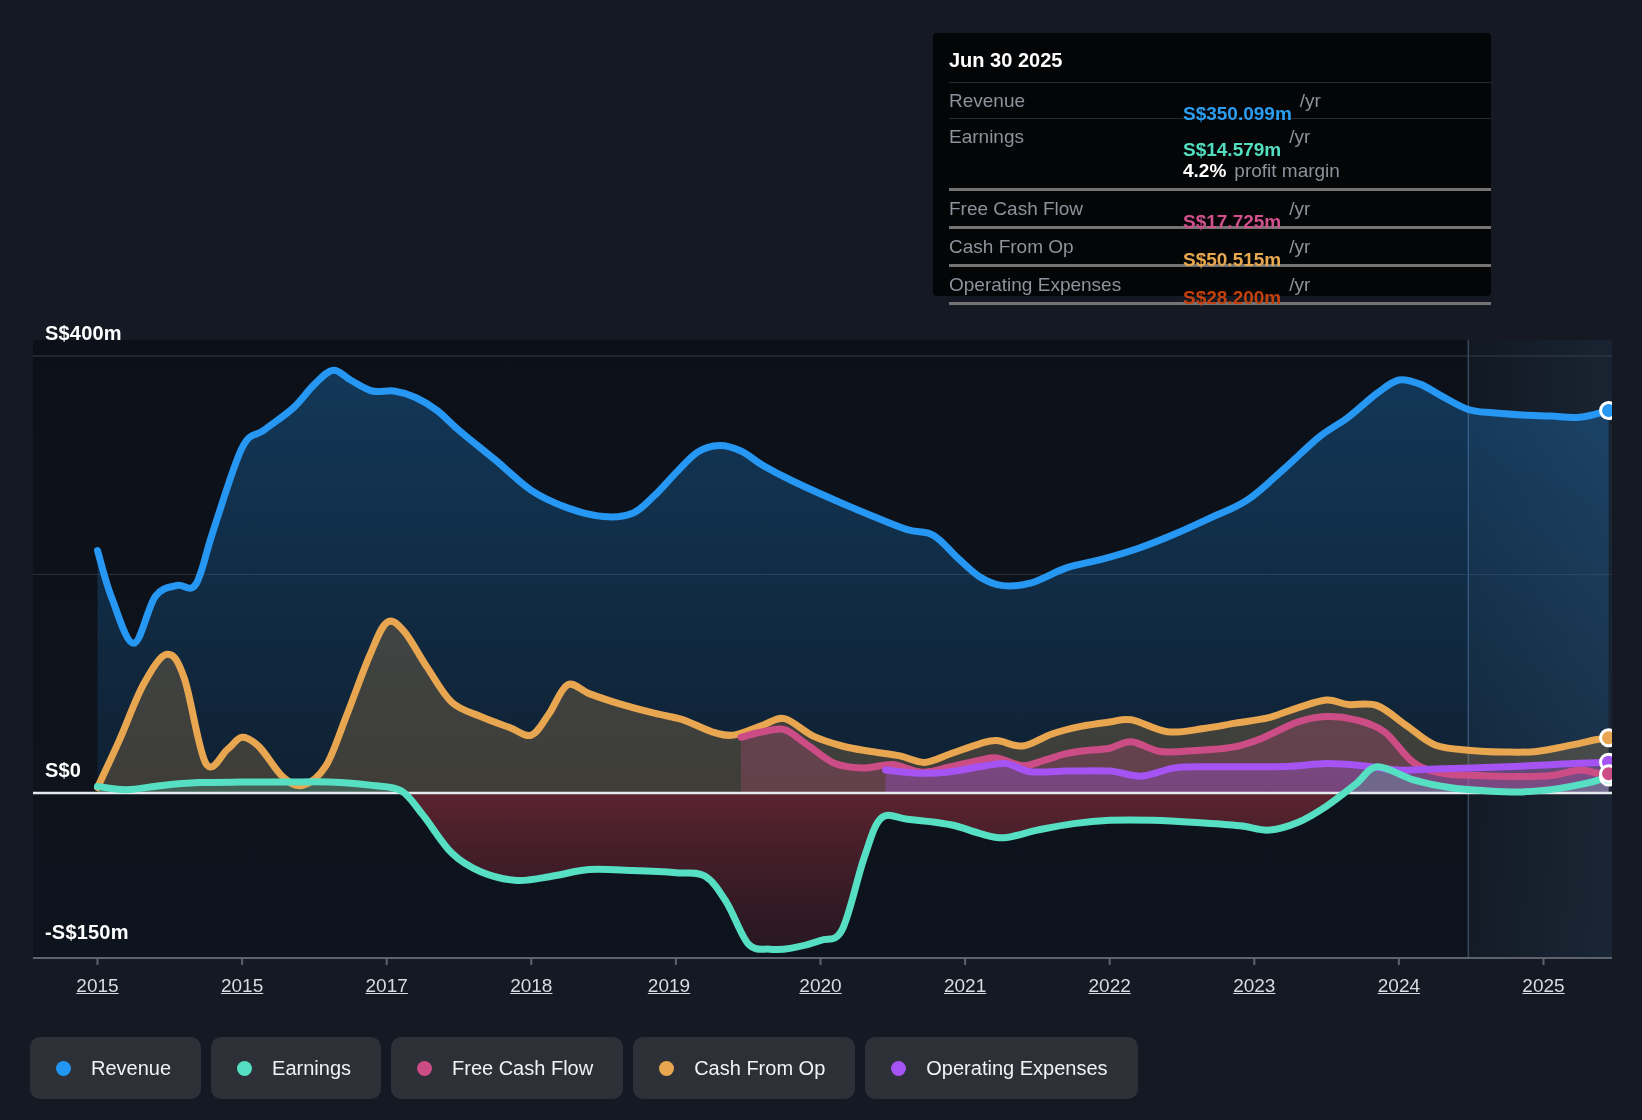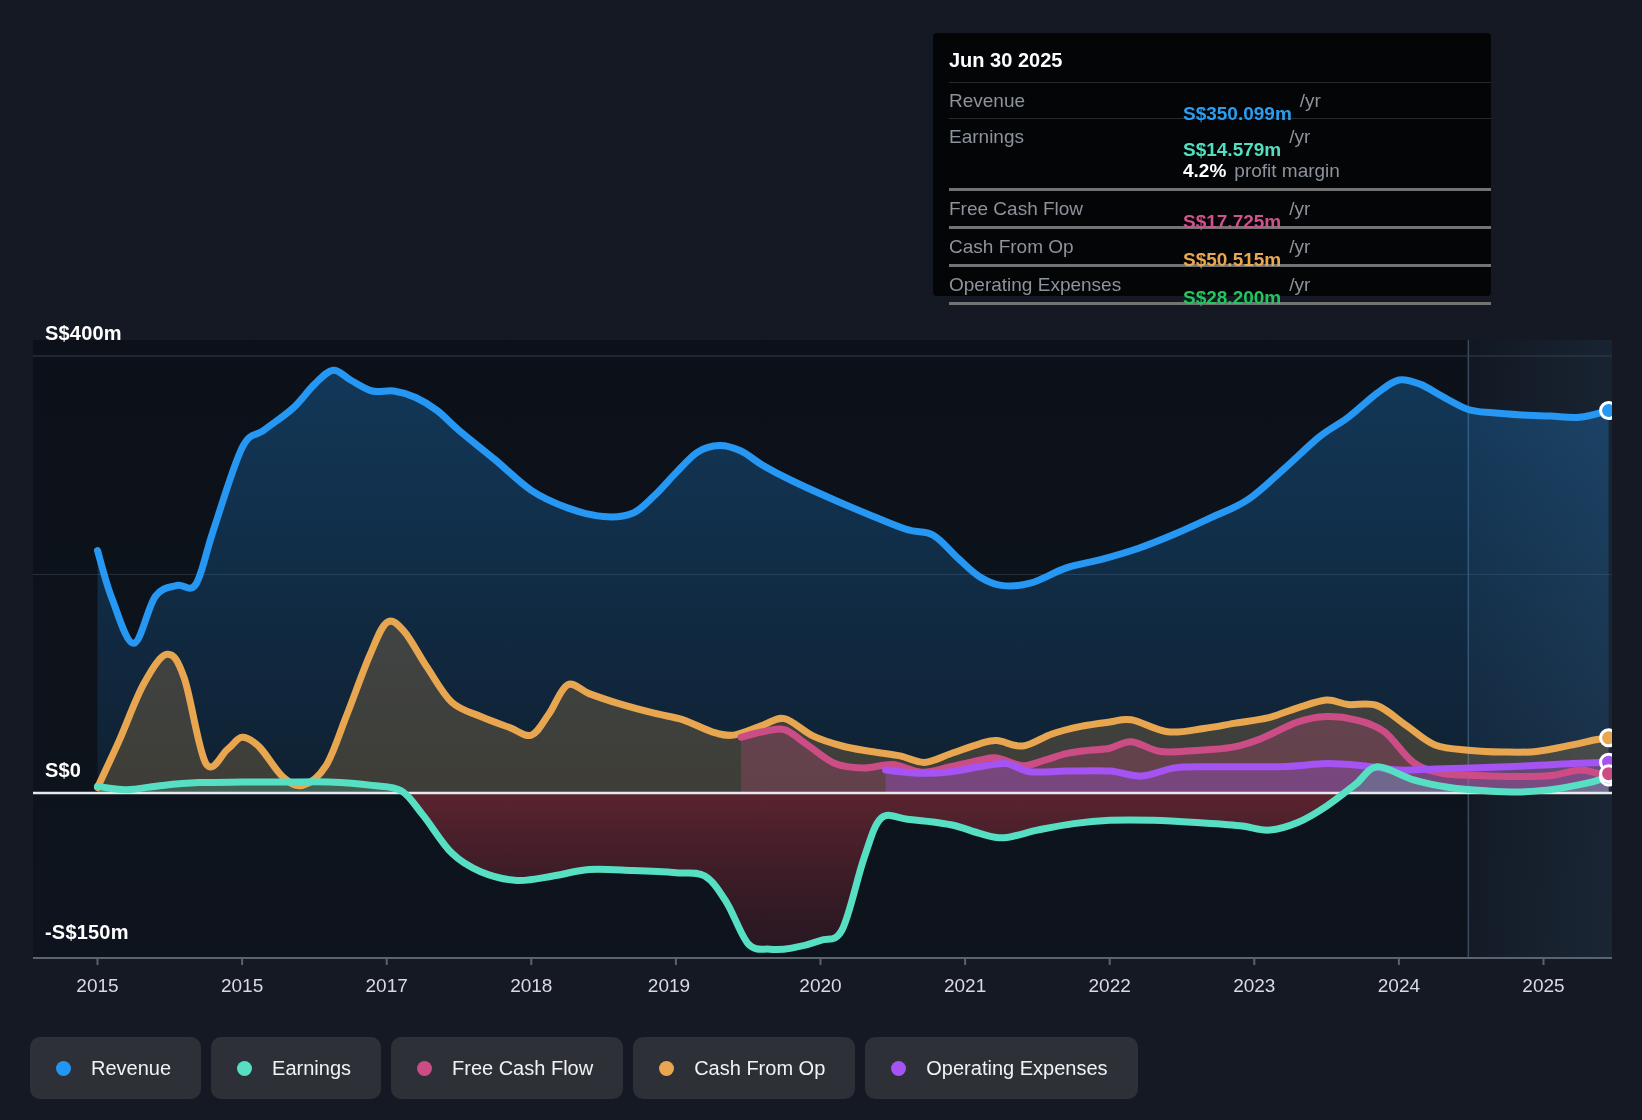--- a/index.html
+++ b/index.html
@@ -10,21 +10,21 @@
     -webkit-font-smoothing:antialiased;
   }
   #chart-svg{position:absolute;left:0;top:0;}
   
   .y-label{
     position:absolute;left:45px;color:#ffffff;font-size:20px;font-weight:700;
     letter-spacing:.2px;white-space:nowrap;
   }
   .x-label{
     position:absolute;color:#d8dbe0;font-size:19px;font-weight:400;
-    transform:translateX(-50%);white-space:nowrap;top:975px;
+    transform:translateX(-50%);white-space:nowrap;top:975px;text-decoration:underline;
   }
   
   .tooltip{
     position:absolute;left:933px;top:33px;width:558px;height:263px;
     background:#040507;border-radius:4px;box-sizing:border-box;
     padding:9px 0 0 16px;z-index:5;
   }
   .tt-title{
     color:#ffffff;font-size:20px;font-weight:700;height:40px;line-height:36px;
     border-bottom:1px solid #26292f;margin-right:0;
@@ -165,21 +165,21 @@
   </div>
 
   <div class="tt-row">
     <div class="tt-label">Cash From Op</div>
     <div class="tt-value tt-c3" style="color: rgb(232, 168, 78);">S$50.515m</div>
     <div class="tt-suffix">/yr</div>
   </div>
 
   <div class="tt-row">
     <div class="tt-label">Operating Expenses</div>
-    <div class="tt-value tt-c4" style="color: #22c55e;">S$28.200m</div>
+    <div class="tt-value tt-c4" style="color: #c2410c;">S$28.200m</div>
     <div class="tt-suffix">/yr</div>
   </div>
 </div>
 
 <div class="legend">
   <div class="legend-chip">
     <span class="legend-dot" style="background: rgb(33, 150, 243);"></span>
     <span class="legend-label">Revenue</span>
   </div>
   <div class="legend-chip">

